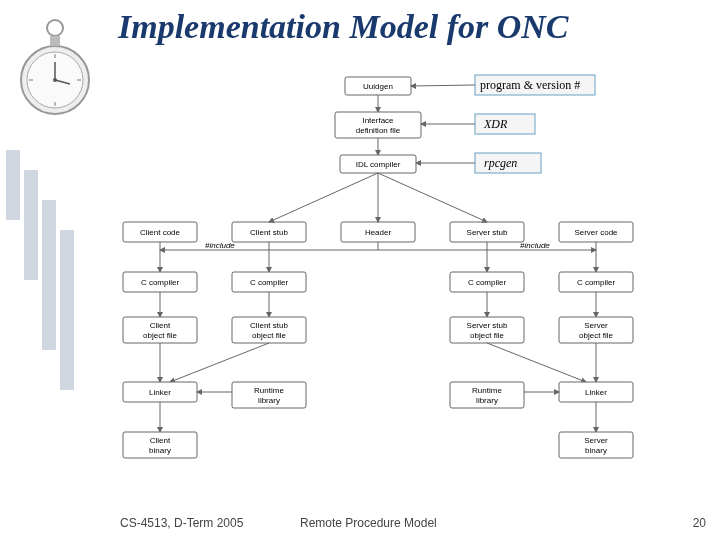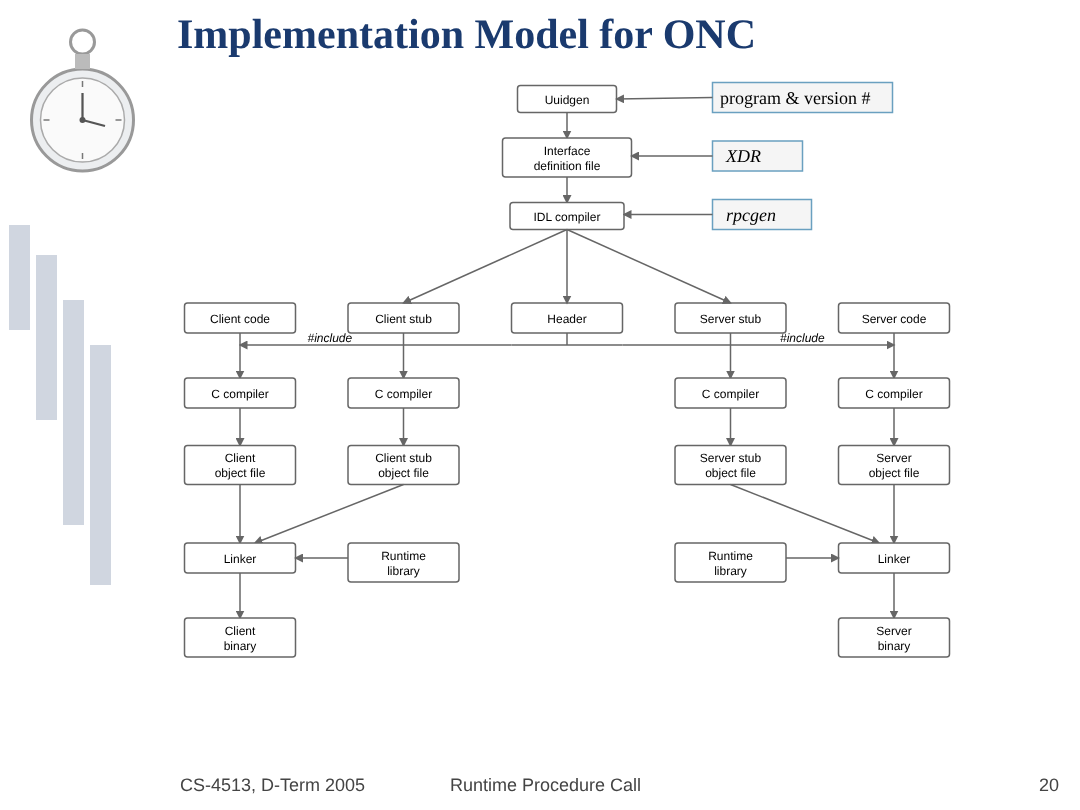--- a/index.html
+++ b/index.html
@@ -10,21 +10,22 @@
     font-family: Arial, sans-serif;
     position: relative;
     overflow: hidden;
   }
   .slide { width: 100%; height: 100%; position: relative; }
   .title {
     position: absolute;
     top: 8px;
     left: 118px;
     font-family: 'Times New Roman', serif;
-    font-size: 28px;
+    font-style: italic;
+    font-size: 34px;
     color: #1a3a6e;
   }
   .watch {
     position: absolute;
     top: 10px;
     left: 10px;
     width: 90px;
     height: 120px;
   }
   .watch svg { width: 100%; height: 100%; }
@@ -32,21 +33,21 @@
     position: absolute;
     left: 0;
     top: 140px;
     width: 100px;
     height: 260px;
   }
   .bars rect { fill: #d0d6e0; }
   .diagram {
     position: absolute;
     left: 110px;
-    top: 52px;
+    top: 72px;
     width: 590px;
     height: 420px;
   }
   .diagram svg { width: 100%; height: 100%; }
   .dbox {
     fill: #fff;
     stroke: #666;
     stroke-width: 1;
     rx: 2;
   }
@@ -250,16 +251,16 @@
       <text class="dtext" x="50" y="371">Client</text>
       <text class="dtext" x="50" y="381">binary</text>
       <rect class="dbox" x="449" y="360" width="74" height="26"></rect>
       <text class="dtext" x="486" y="371">Server</text>
       <text class="dtext" x="486" y="381">binary</text>
     </svg>
   </div>
 
   <div class="footer">
     <span class="footer-left">CS-4513, D-Term 2005</span>
-    <span class="footer-center">Runtime Procedure Call</span>
+    <span class="footer-center">Remote Procedure Model</span>
     <span class="footer-page">20</span>
   </div>
 </div>
 
 </body></html>

